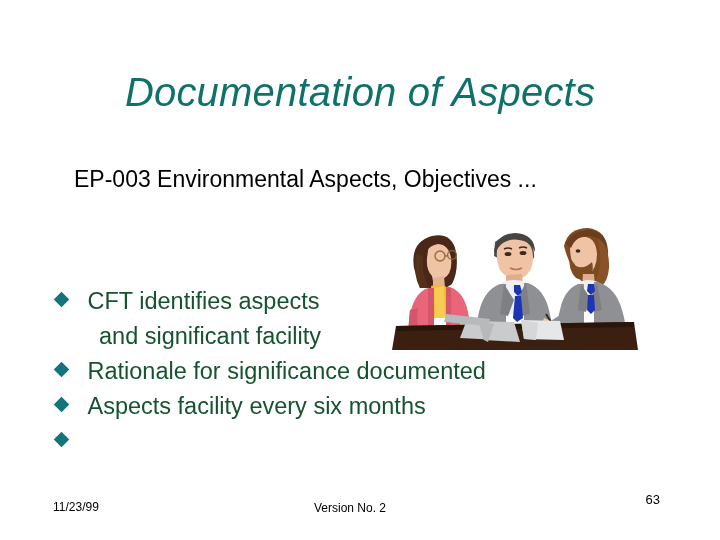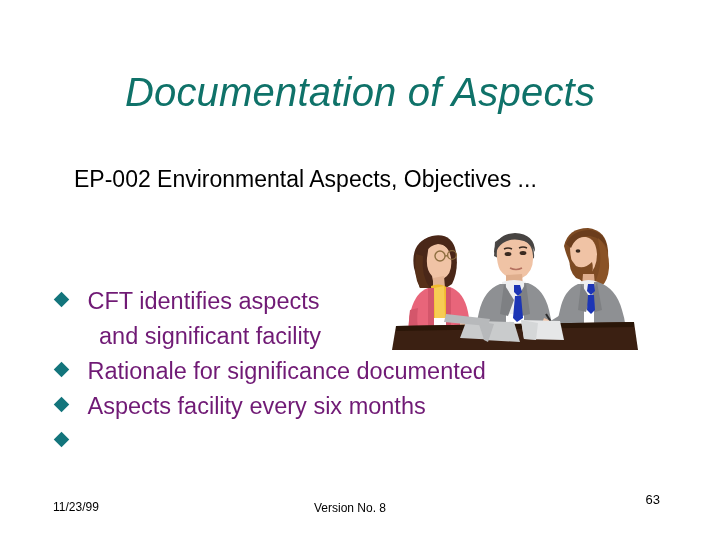--- a/index.html
+++ b/index.html
@@ -65,21 +65,21 @@
     background: #13757c;
     transform: rotate(45deg);
     vertical-align: middle;
     position: relative;
     top: -2px;
     margin-right: 0px;
   }
   .bullet-text {
     display: inline-block;
     font-size: 23.5px;
-    color: #701a75;
+    color: #14532d;
     vertical-align: middle;
     padding-left: 16px;
   }
   .bullet-text.cont {
     padding-left: 43px;
   }
 
   
   #meeting-clipart {
     position: absolute;
@@ -105,21 +105,21 @@
     font-size: 13px;
   }
 </style>
 </head>
 <body>
 
 <div id="slide">
 
   <div id="slide-title">Documentation of Aspects</div>
 
-  <div id="slide-subtitle">EP-002 Environmental Aspects, Objectives ...</div>
+  <div id="slide-subtitle">EP-003 Environmental Aspects, Objectives ...</div>
 
   <div id="meeting-clipart">
     <svg viewBox="0 0 254 132" width="254" height="132" xmlns="http://www.w3.org/2000/svg">
 
       <path d="M26 50 Q22 24 44 18 Q64 14 68 34 Q71 52 64 66 L58 70 L32 70 Z" fill="#4a2718"></path>
 
       <path d="M41 26 Q60 22 63 40 Q65 56 55 61 L52 68 L46 68 L44 58 Q38 52 39 40 Z" fill="#f0c3a5"></path>
 
       <path d="M36 22 Q54 12 66 28 Q68 36 64 38 Q60 26 50 26 Q42 27 38 34 Q34 32 36 22 Z" fill="#4a2718"></path>
 
@@ -241,16 +241,16 @@
       <span class="bullet-text">Aspects facility every six months</span>
     </div>
 
     <div class="bullet-row">
       <span class="bullet-marker"></span>
     </div>
 
   </div>
 
   <div class="footer-text" id="footer-date">11/23/99</div>
-  <div class="footer-text" id="footer-version">Version No. 8</div>
+  <div class="footer-text" id="footer-version">Version No. 2</div>
   <div class="footer-text" id="footer-pagenum">63</div>
 
 </div>
 
 </body></html>

